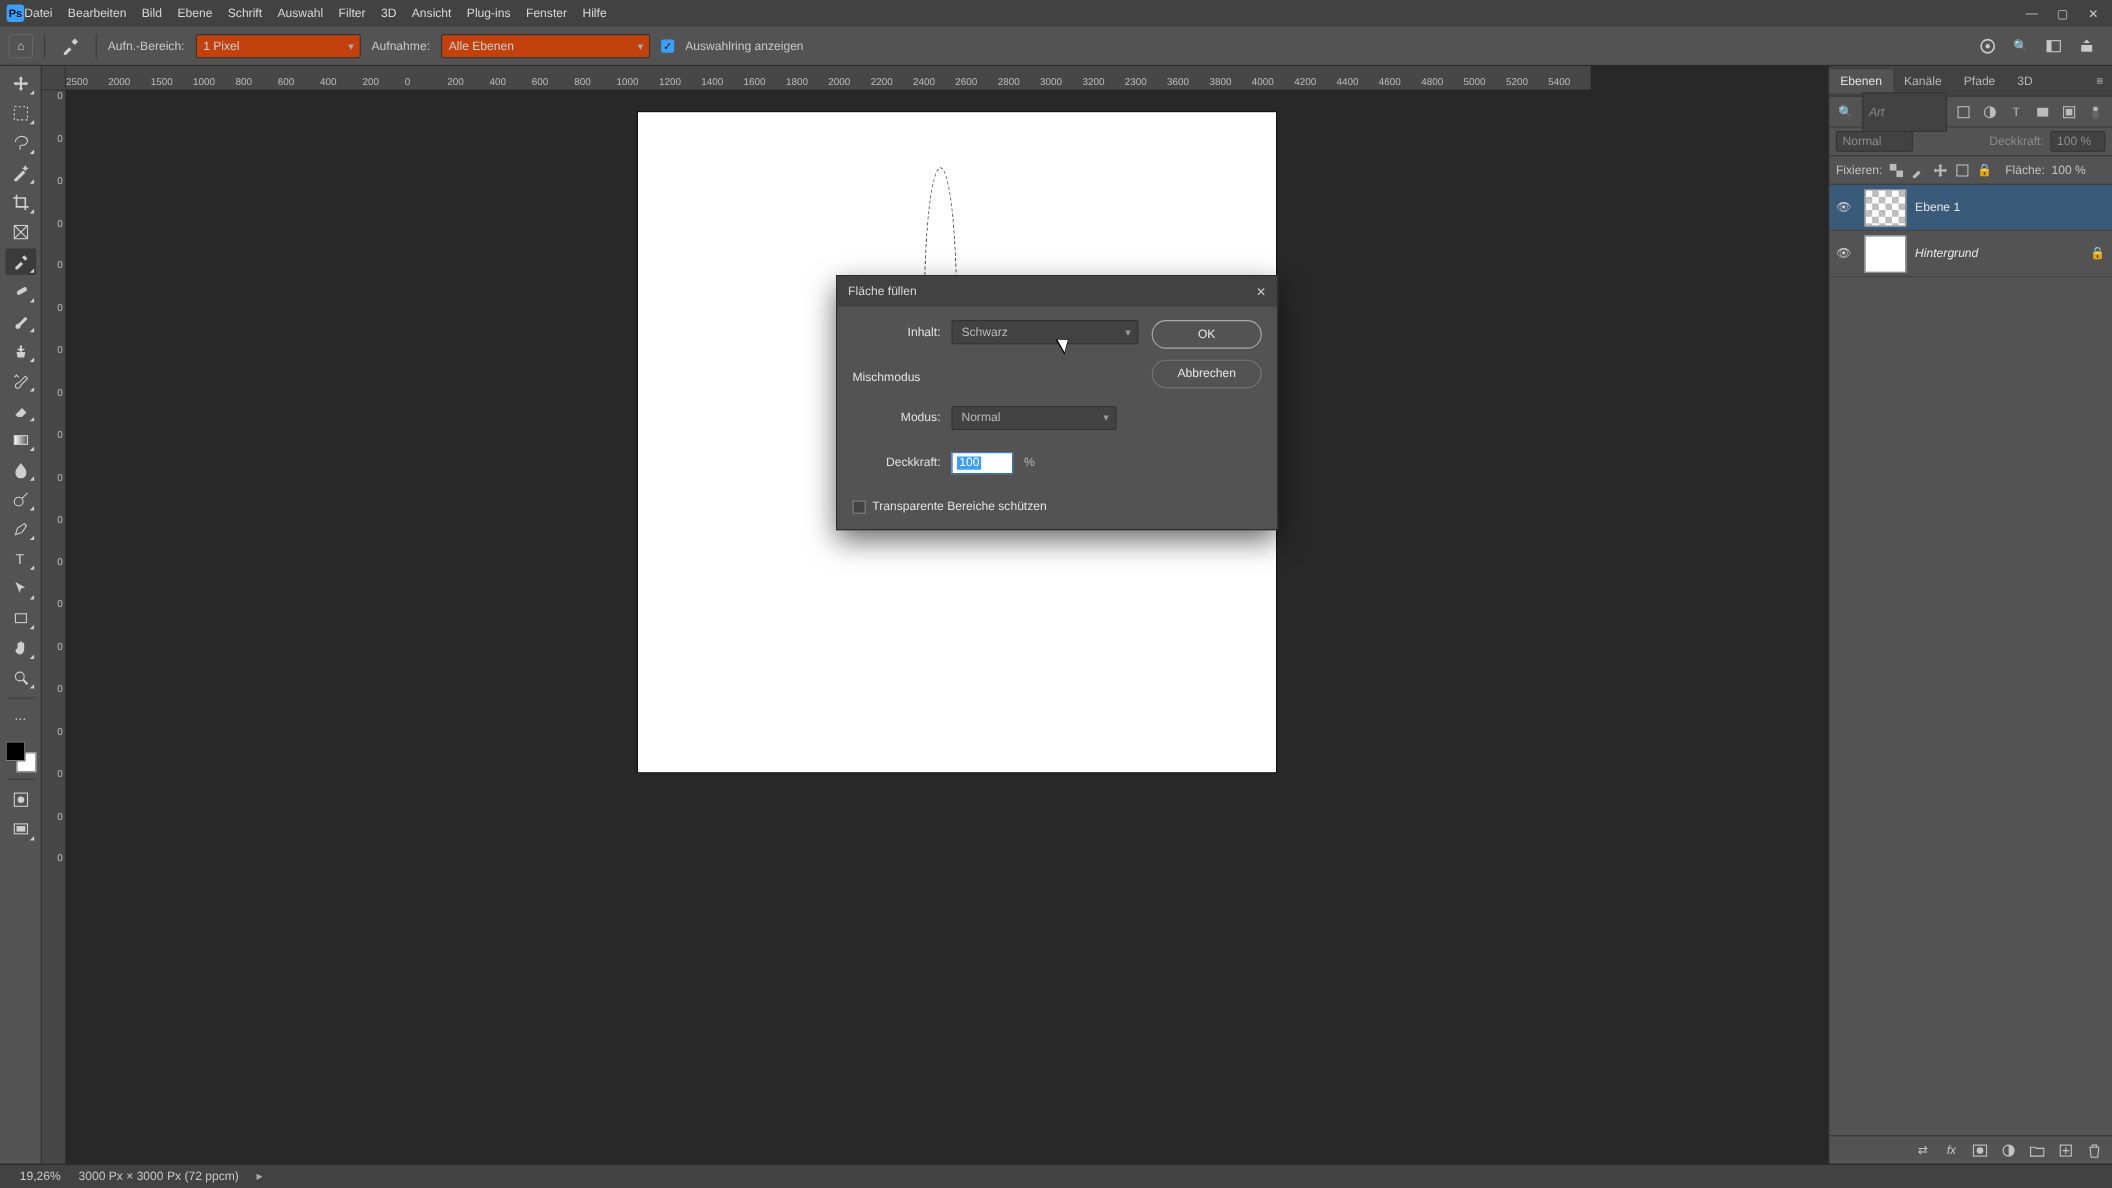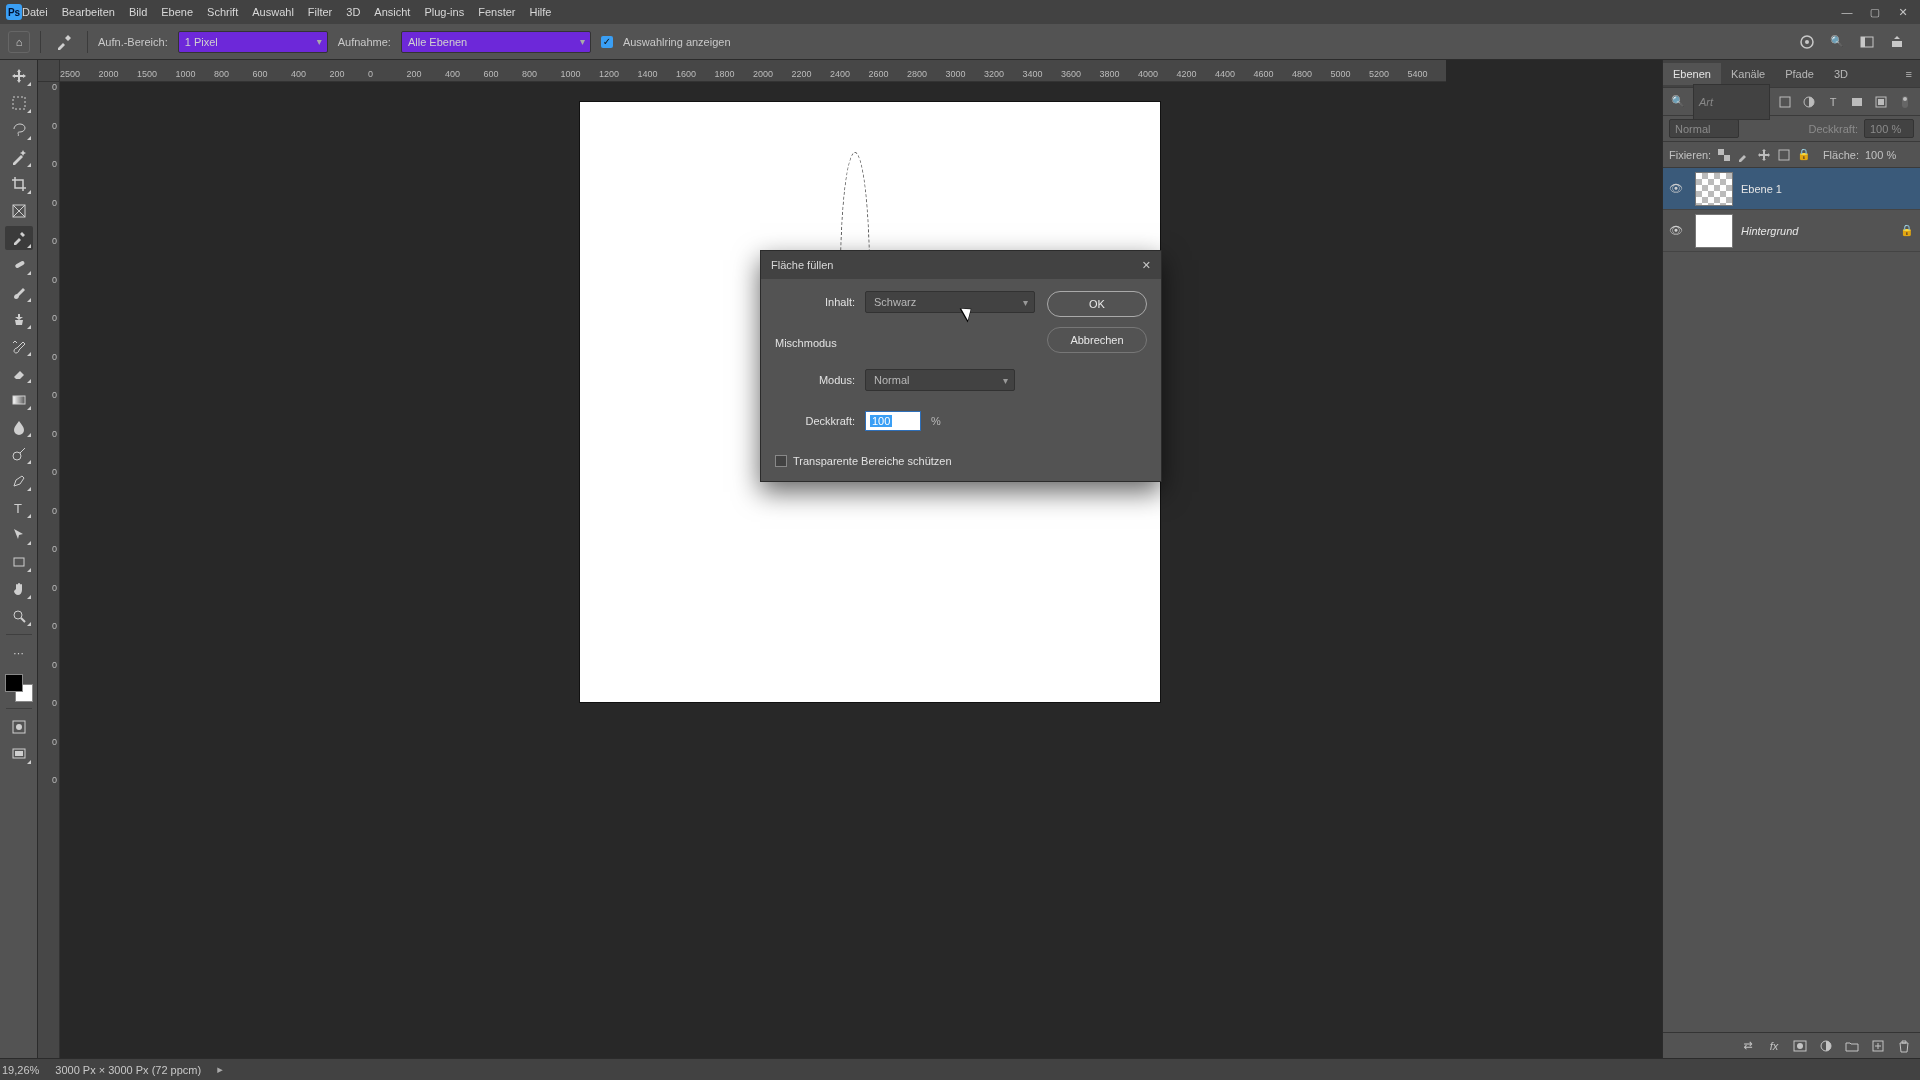--- a/index.html
+++ b/index.html
@@ -12,21 +12,21 @@
 .titlebar .menu span { color: #d8d8d8; }
 .titlebar .spacer { flex: 1; }
 .titlebar .winbtns { display: flex; gap: 6px; }
 .titlebar .winbtn { width: 22px; height: 16px; display: flex; align-items: center; justify-content: center; color: #c4c4c4; }
 
 
 .optbar { height: 36px; background: #535353; display: flex; align-items: center; padding: 0 8px; gap: 10px; border-bottom: 1px solid #2b2b2b; color: #d0d0d0; }
 .optbar .home-icon { width: 22px; height: 22px; border: 1px solid #666; border-radius: 3px; display:flex;align-items:center;justify-content:center;}
 .optbar .divider { width: 1px; height: 22px; background: #3b3b3b; }
 .optbar .tool-chip { width: 26px; height: 22px; display:flex;align-items:center;justify-content:center; }
-.optbar .dd { background: #6d28d9; border: 1px solid #333; height: 22px; padding: 0 20px 0 6px; display: flex; align-items: center; position: relative; min-width: 120px; border-radius: 2px; }
+.optbar .dd { background: #c2410c; border: 1px solid #333; height: 22px; padding: 0 20px 0 6px; display: flex; align-items: center; position: relative; min-width: 120px; border-radius: 2px; }
 .optbar .dd::after { content:"▾"; position:absolute; right:5px; font-size:10px; color:#aaa;}
 .optbar .lbl { color: #c9c9c9; }
 .optbar .checkbox { width: 12px; height: 12px; background: #3a9ff5; display:inline-flex;align-items:center;justify-content:center; color:#111; font-size:10px; border-radius:2px;}
 .optbar .right-icons { margin-left: auto; display:flex; gap:12px; align-items:center; padding-right:6px;}
 .optbar .right-icons .ic { width:18px; height:18px; display:flex;align-items:center;justify-content:center; color:#c8c8c8;}
 
 
 .workspace { position: absolute; top: 60px; left: 0; right: 0; bottom: 22px; display: flex; }
 
 
@@ -100,21 +100,21 @@
 .dlg-btns { display:flex; flex-direction:column; gap:10px; }
 .dlg-btn { height:26px; border:1px solid #777; border-radius:13px; display:flex;align-items:center;justify-content:center; color:#e8e8e8;}
 .dlg-btn.primary { border:1px solid #aaa; }
 
 
 .cursor-arrow { position:absolute; top:305px; left:963px; width:14px;height:20px; }
 .cursor-arrow::before { content:""; position:absolute; top:0; left:0; width:0;height:0; border-left:10px solid #000; border-top:6px solid transparent; border-bottom:10px solid transparent; transform: rotate(-30deg);}
 .cursor-arrow::after { content:""; position:absolute; top:1px; left:1px; width:0;height:0; border-left:8px solid #fff; border-top:5px solid transparent; border-bottom:8px solid transparent; transform: rotate(-30deg);}
 
 
-.statusbar { position:absolute; left:0; right:0; bottom:0; height:22px; background:#424242; display:flex; align-items:center; padding:0 2px; gap:16px; color:#c8c8c8; border-top:1px solid #2b2b2b;}
+.statusbar { position:absolute; left:0; right:0; bottom:0; height:22px; background:#424242; display:flex; align-items:center; padding:0 18px; gap:16px; color:#c8c8c8; border-top:1px solid #2b2b2b;}
 .statusbar .arrow { color:#aaa;}
 </style>
 </head>
 <body>
 
 <div class="titlebar">
   <div class="ps-logo">Ps</div>
   <div class="menu">
     <span>Datei</span>
     <span>Bearbeiten</span>
@@ -340,21 +340,21 @@
           <span class="tick">1400</span>
           <span class="tick">1600</span>
           <span class="tick">1800</span>
           <span class="tick">2000</span>
           <span class="tick">2200</span>
           <span class="tick">2400</span>
           <span class="tick">2600</span>
           <span class="tick">2800</span>
           <span class="tick">3000</span>
           <span class="tick">3200</span>
-          <span class="tick">3400</span>
+          <span class="tick">2300</span>
           <span class="tick">3600</span>
           <span class="tick">3800</span>
           <span class="tick">4000</span>
           <span class="tick">4200</span>
           <span class="tick">4400</span>
           <span class="tick">4600</span>
           <span class="tick">4800</span>
           <span class="tick">5000</span>
           <span class="tick">5200</span>
           <span class="tick">5400</span>

